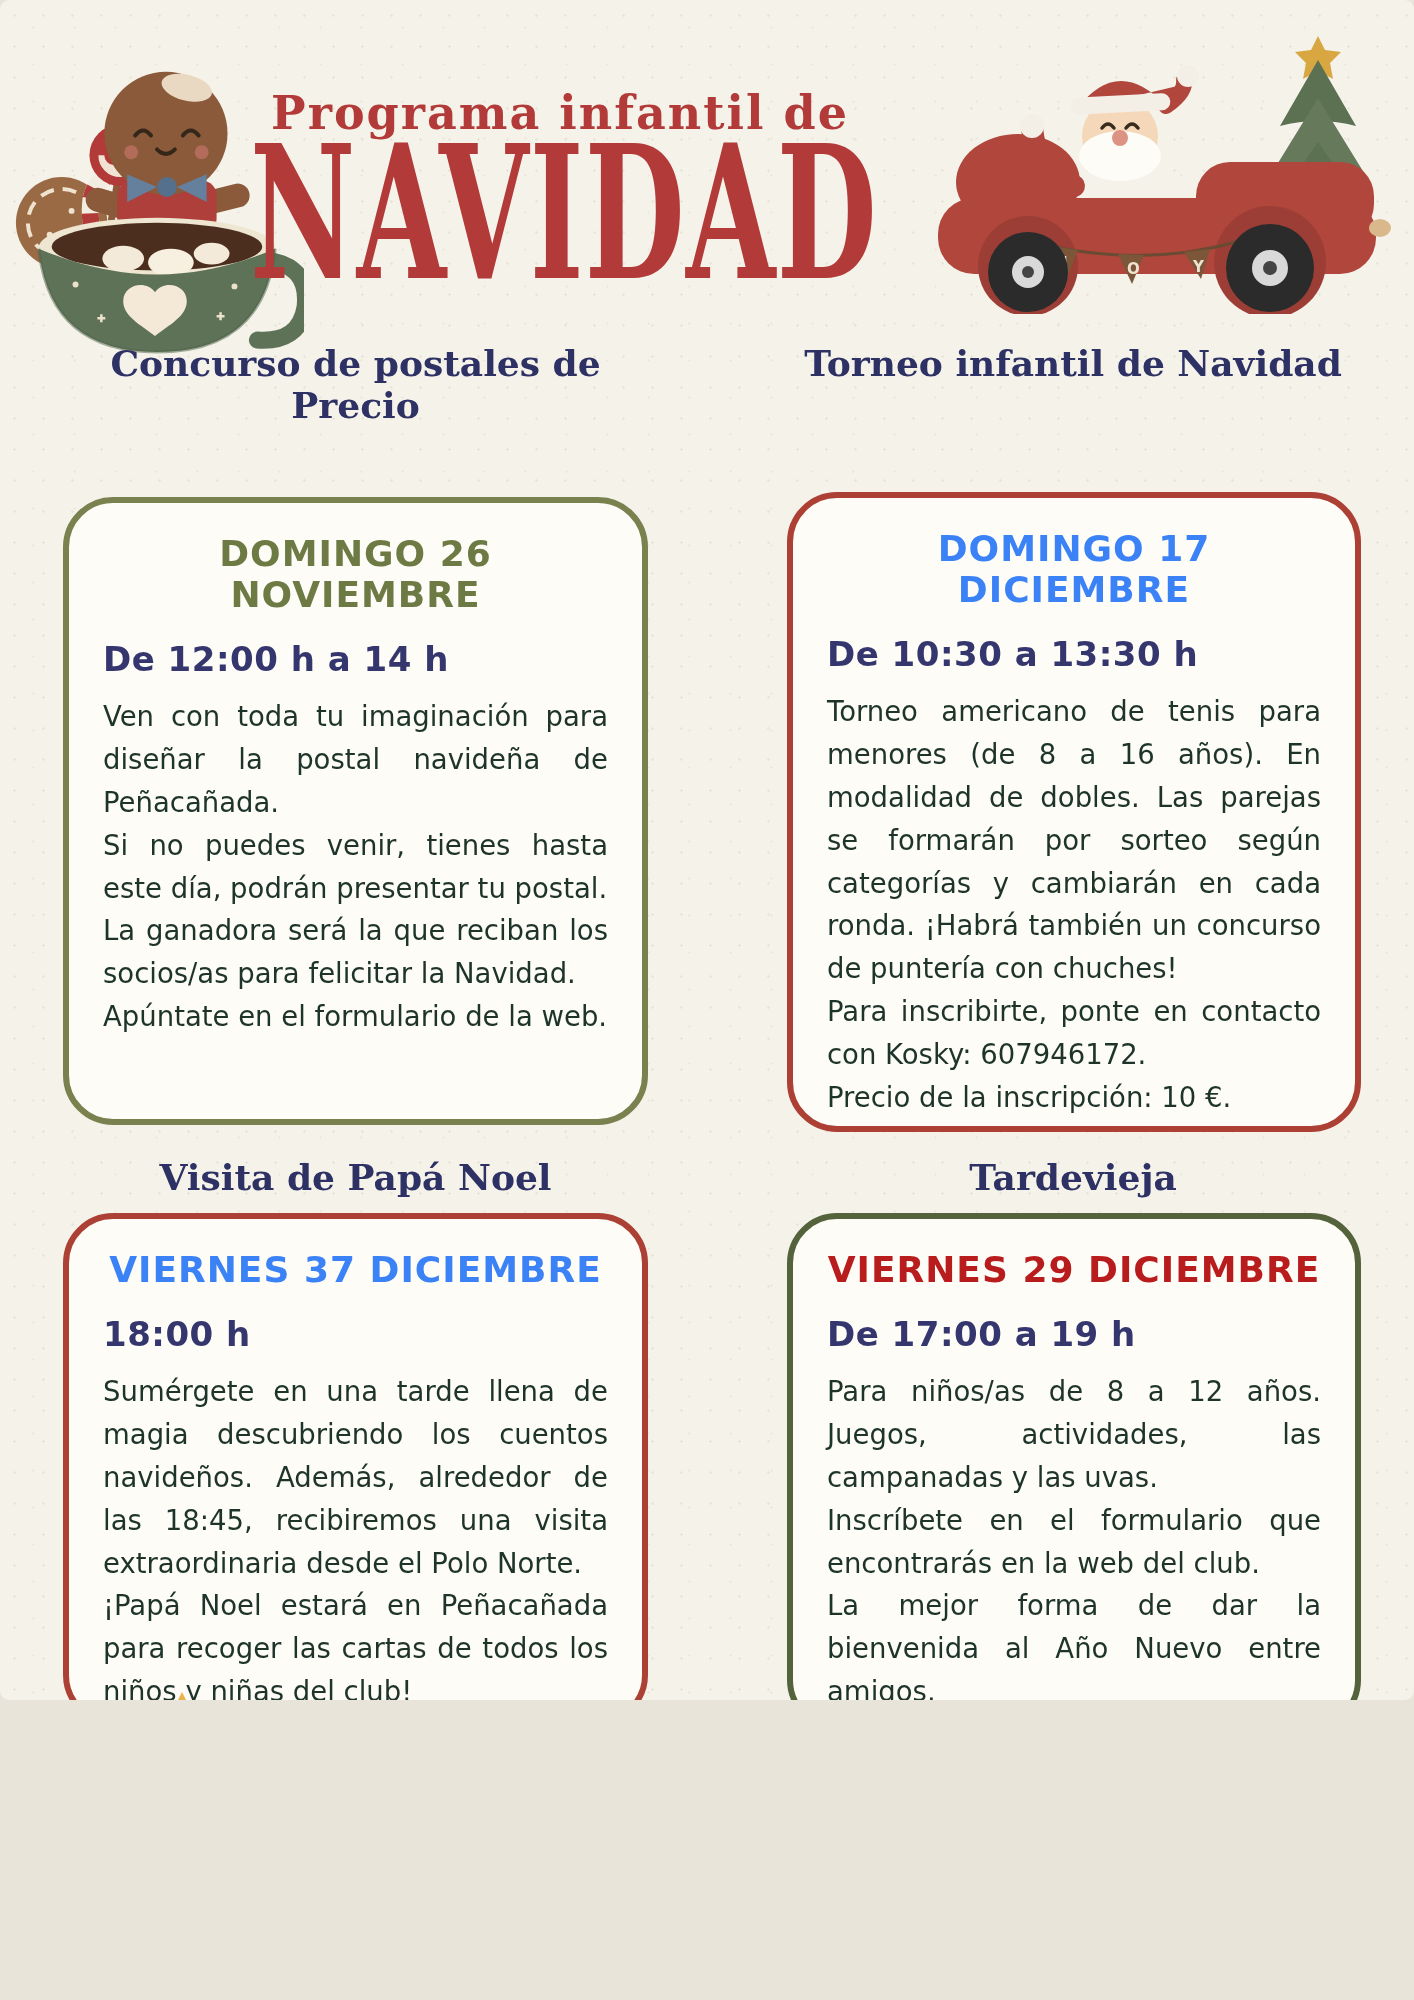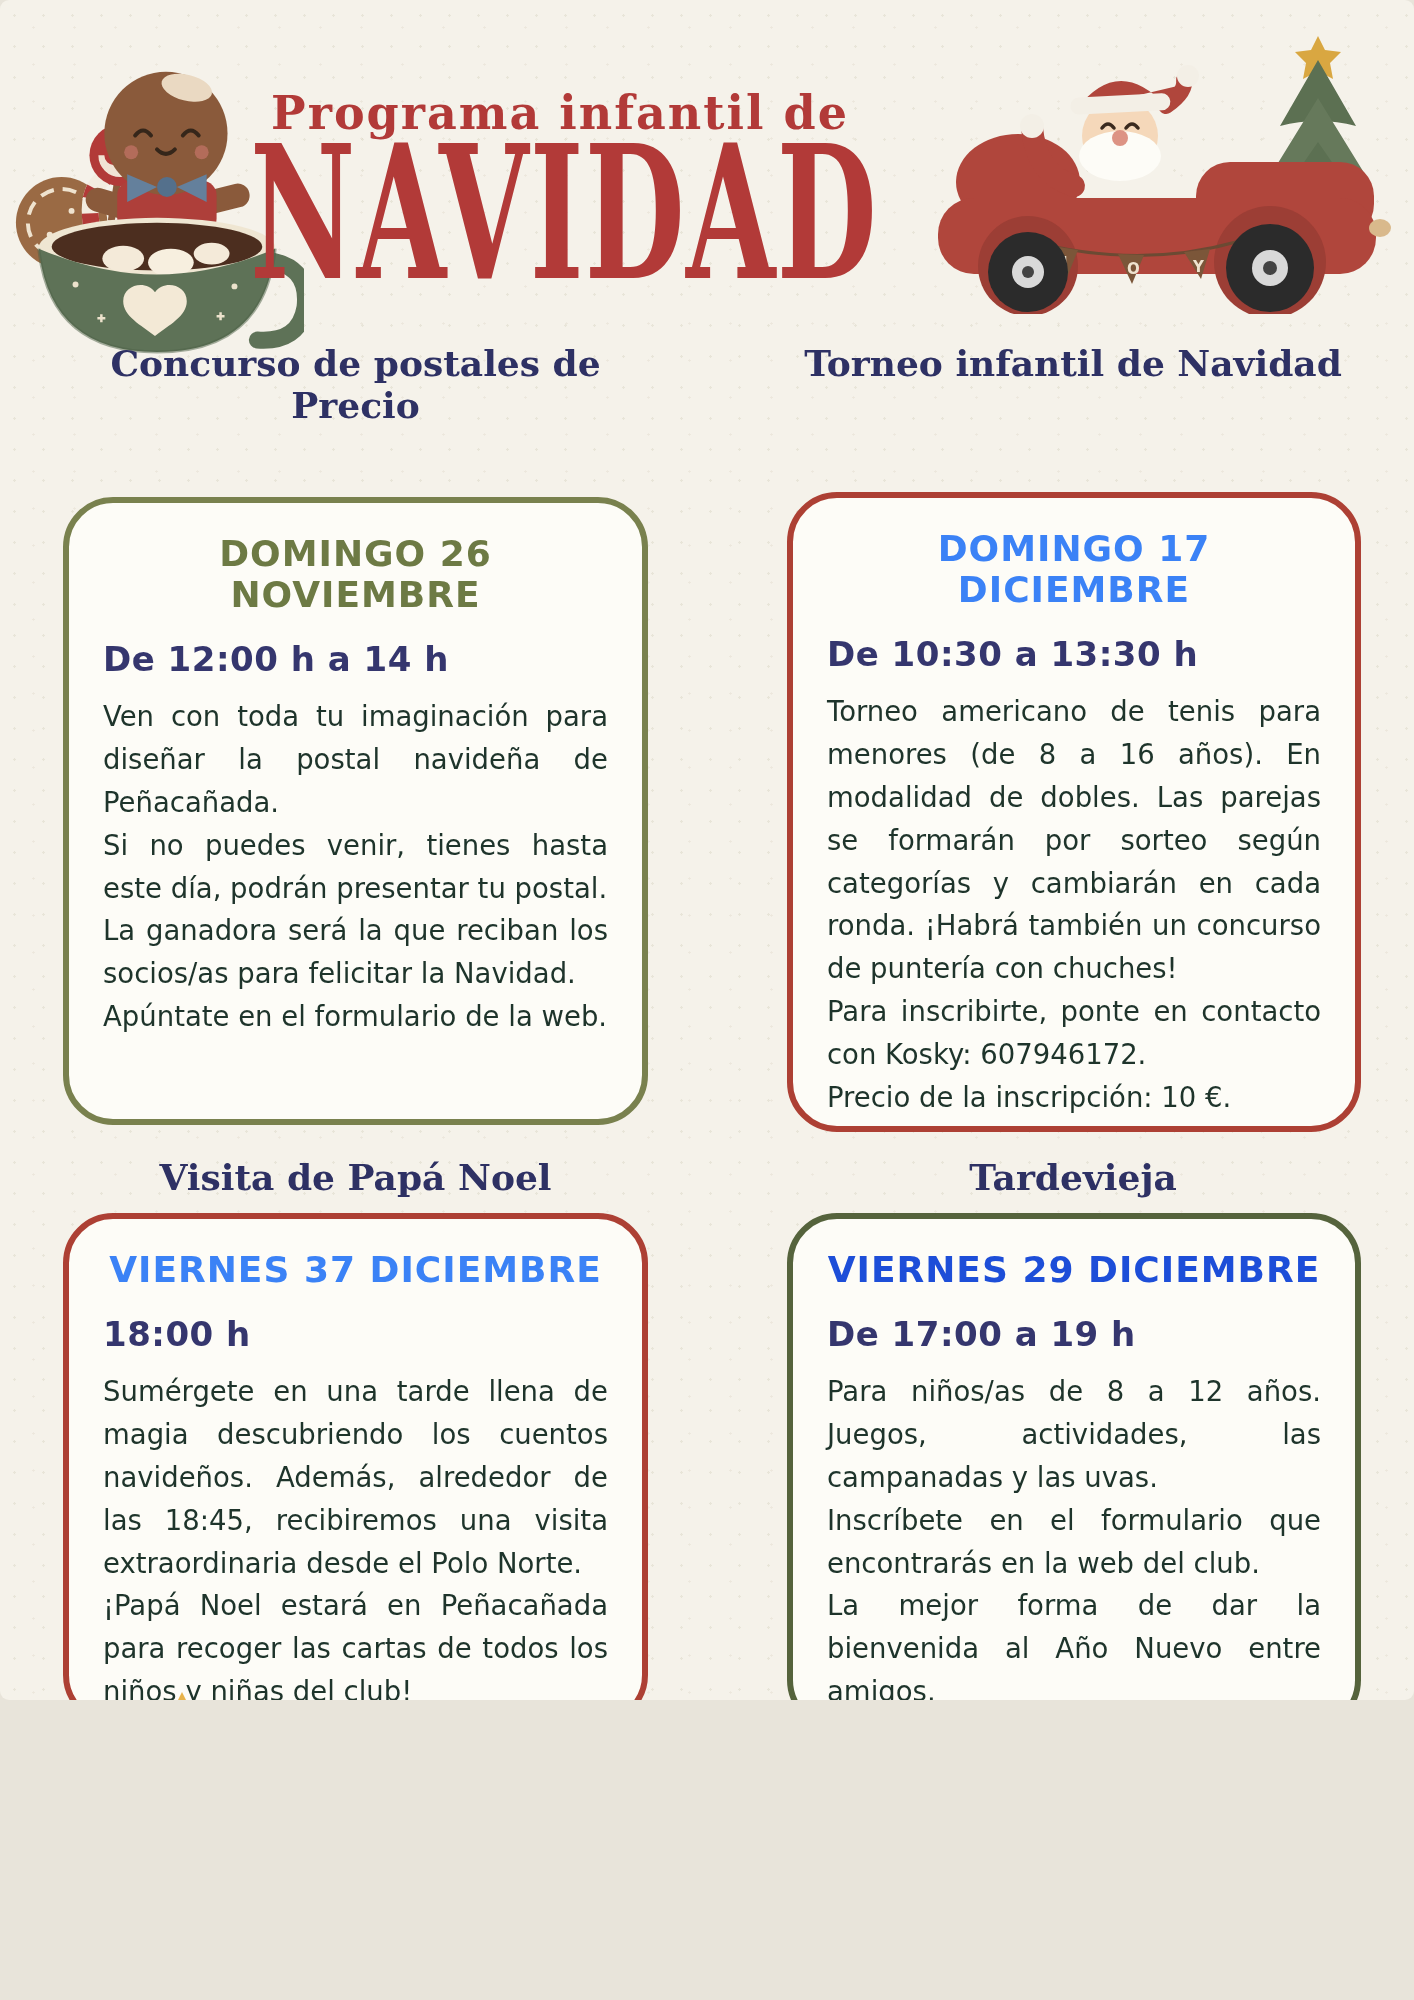--- a/index.html
+++ b/index.html
@@ -35,21 +35,21 @@
   }
   .card.b-olive{border:6px solid #79814e;}
   .card.b-red{border:6px solid #ad4034;}
   .card.b-darkolive{border:6px solid #55633c;}
   .card h2{
     margin:0;text-align:center;font-size:36px;font-weight:bold;letter-spacing:1px;
     font-family:"DejaVu Sans", sans-serif;
   }
   .h-olive{color:#6d7a44;}
   .h-red{color:#3b82f6;}
-  .h-darkolive{color:#1d4ed8;}
+  .h-darkolive{color:#b91c1c;}
   .time{
     font-weight:bold;font-size:34px;color:#35366e;margin:24px 0 16px;letter-spacing:.5px;
   }
   .body p{
     margin:0;font-size:27.5px;line-height:1.56;color:#1e342b;
     text-align:justify;
   }
   svg{display:block;}
 </style>
 </head>

